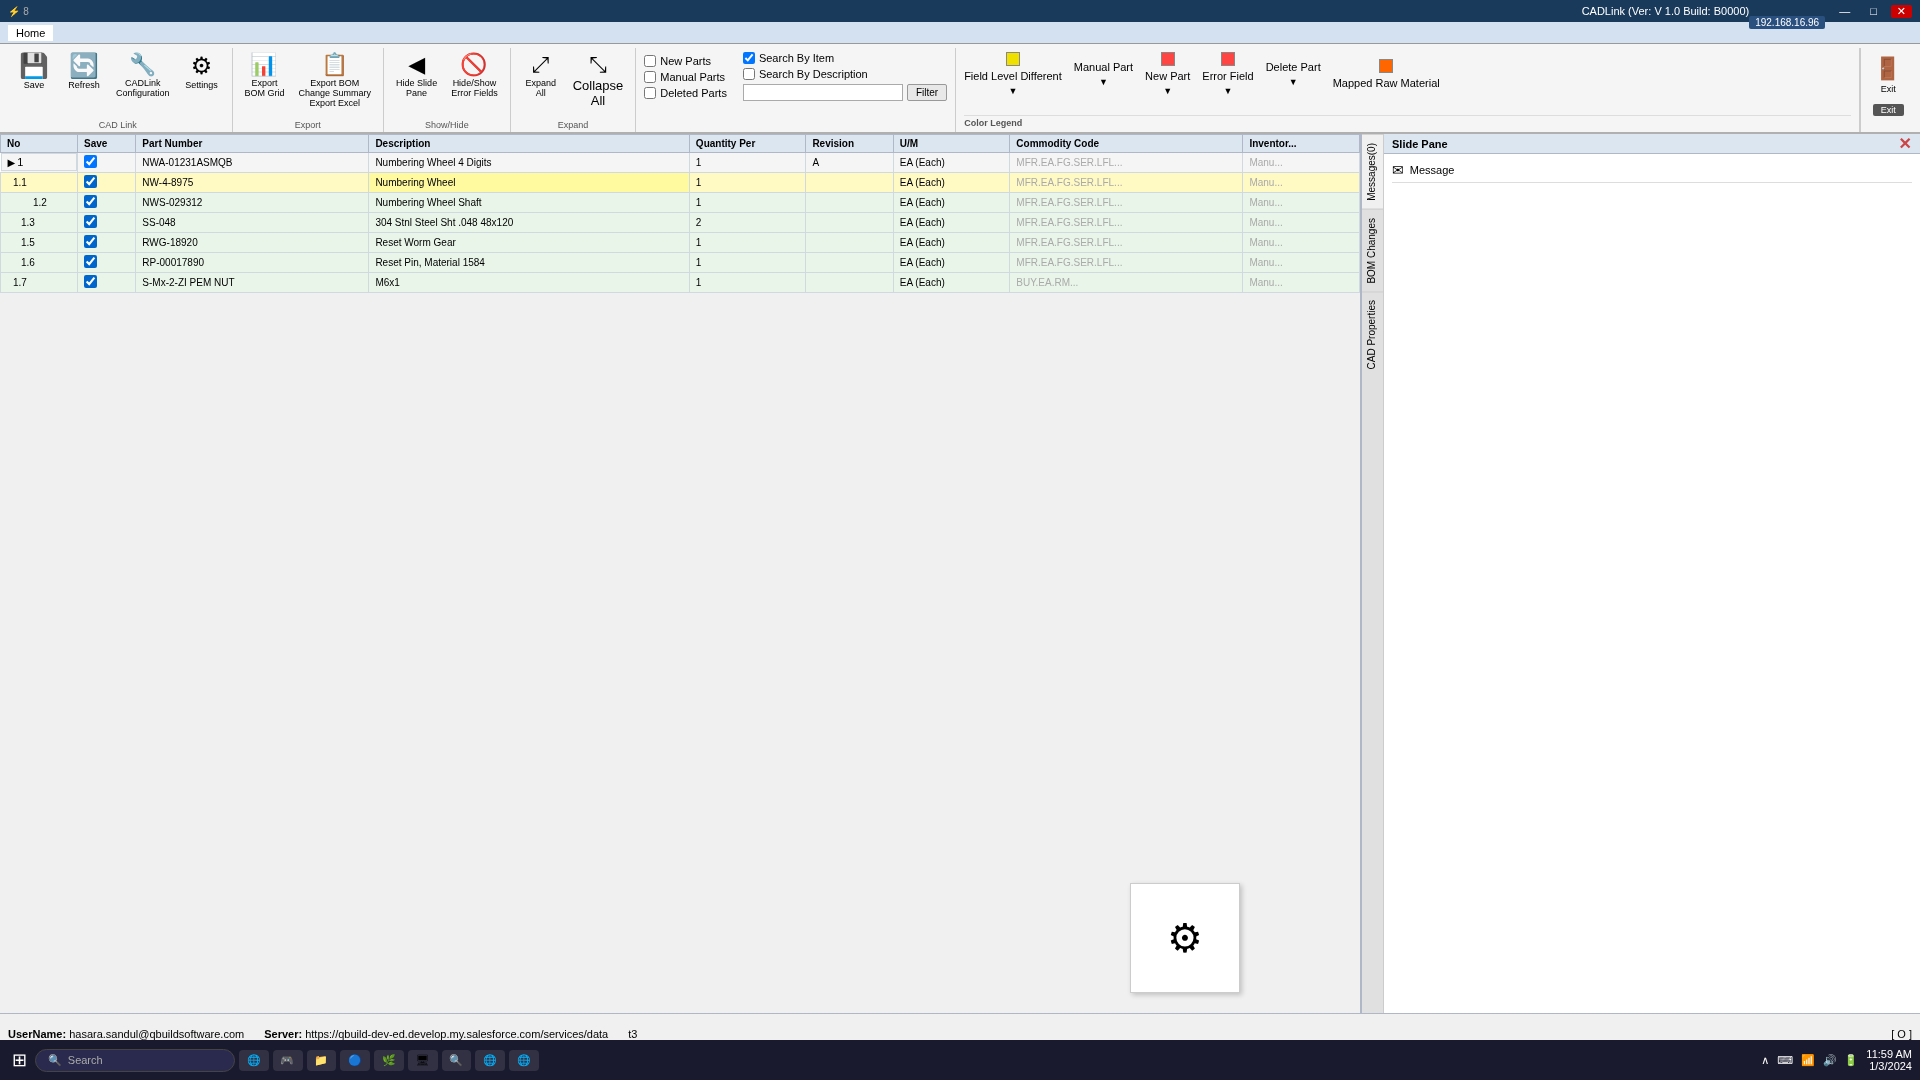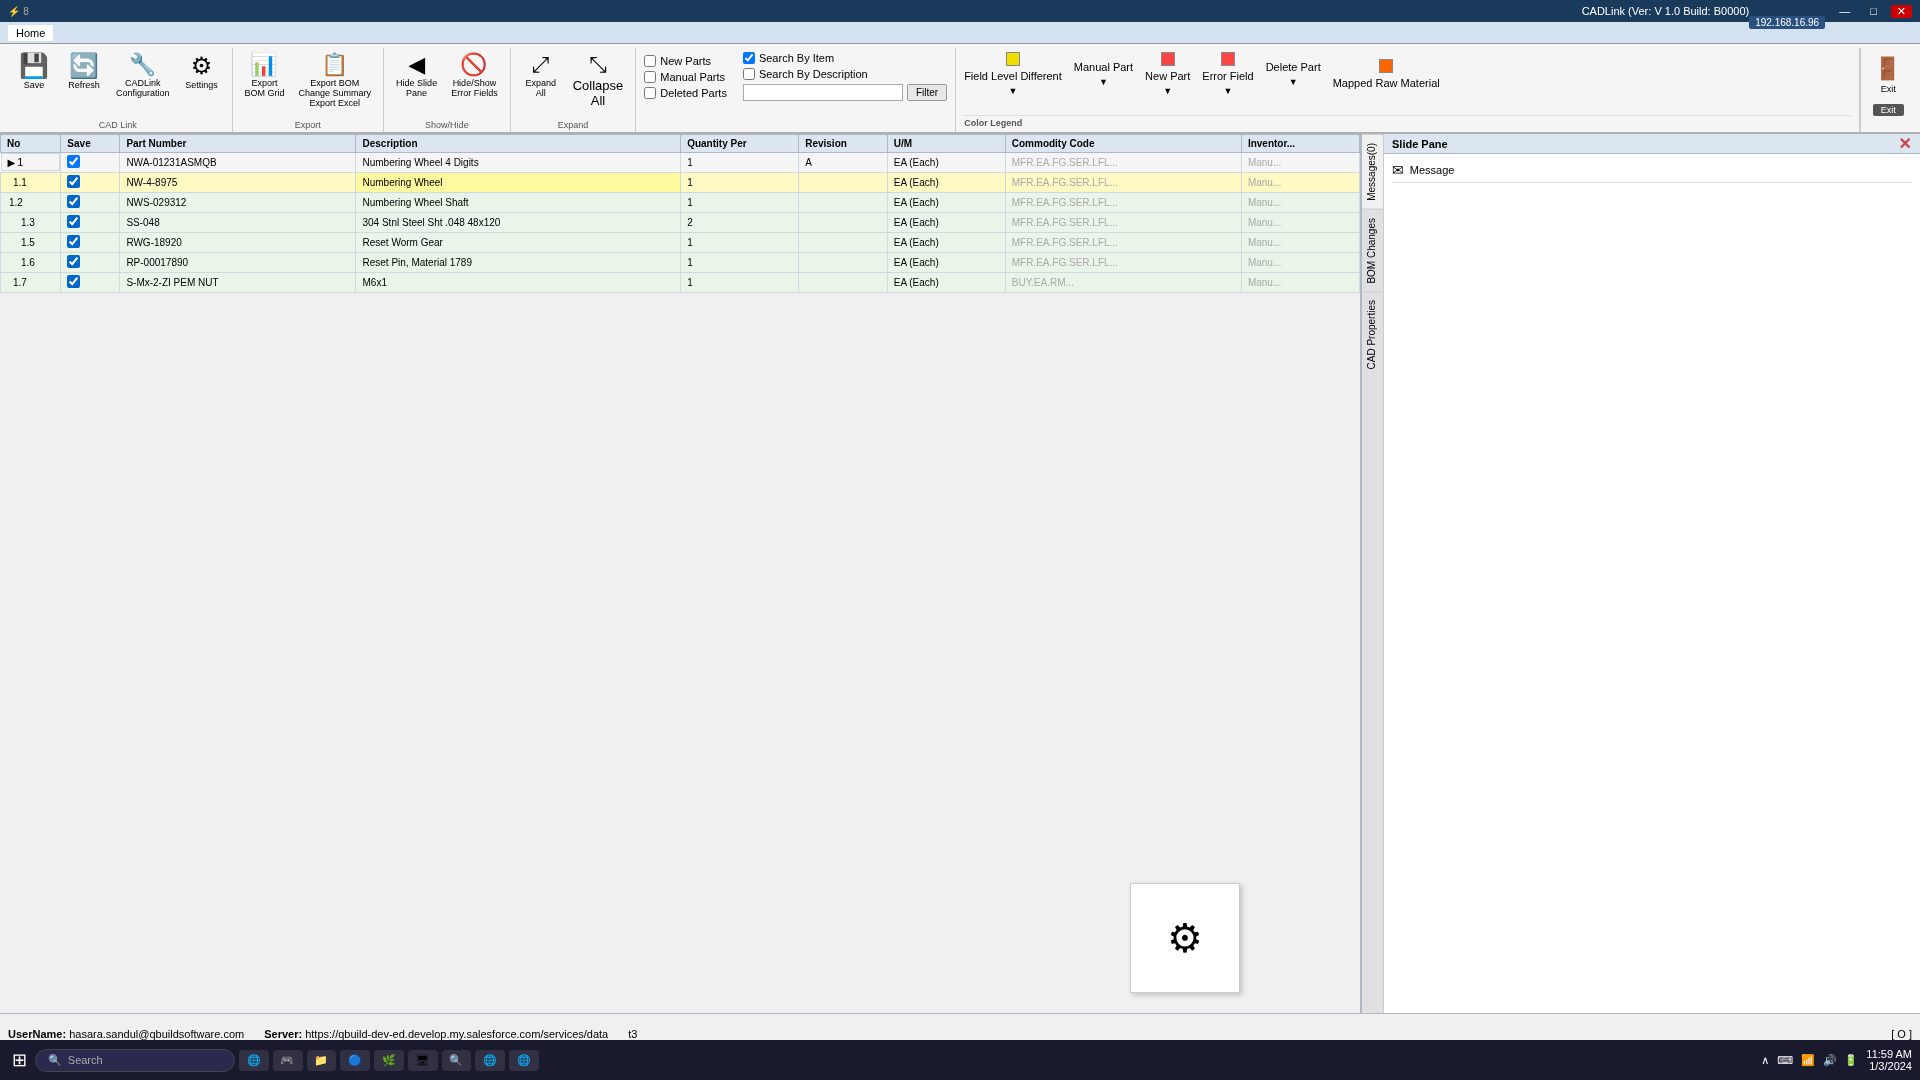--- a/index.html
+++ b/index.html
@@ -406,21 +406,21 @@
           <td>NW-4-8975</td>
           <td style="background:#fff9a0;">Numbering Wheel</td>
           <td>1</td>
           <td></td>
           <td>EA (Each)</td>
           <td style="color:#aaa;">MFR.EA.FG.SER.LFL...</td>
           <td style="color:#aaa;">Manu...</td>
         </tr>
 
         <tr class="row-level2-green">
-          <td style="padding-left:8px;">1.2</td>
+          <td style="padding-left:32px;">1.2</td>
           <td>
             <input type="checkbox" checked="" style="accent-color: rgb(0, 102, 204);">
           </td>
           <td>NWS-029312</td>
           <td>Numbering Wheel Shaft</td>
           <td>1</td>
           <td></td>
           <td>EA (Each)</td>
           <td style="color:#aaa;">MFR.EA.FG.SER.LFL...</td>
           <td style="color:#aaa;">Manu...</td>
@@ -454,21 +454,21 @@
           <td style="color:#aaa;">MFR.EA.FG.SER.LFL...</td>
           <td style="color:#aaa;">Manu...</td>
         </tr>
 
         <tr class="row-level2-green">
           <td style="padding-left:20px;">1.6</td>
           <td>
             <input type="checkbox" checked="" style="accent-color: rgb(0, 102, 204);">
           </td>
           <td>RP-00017890</td>
-          <td>Reset Pin, Material 1789</td>
+          <td>Reset Pin, Material 1584</td>
           <td>1</td>
           <td></td>
           <td>EA (Each)</td>
           <td style="color:#aaa;">MFR.EA.FG.SER.LFL...</td>
           <td style="color:#aaa;">Manu...</td>
         </tr>
 
         <tr class="row-level2-green">
           <td style="padding-left:12px;">1.7</td>
           <td>

